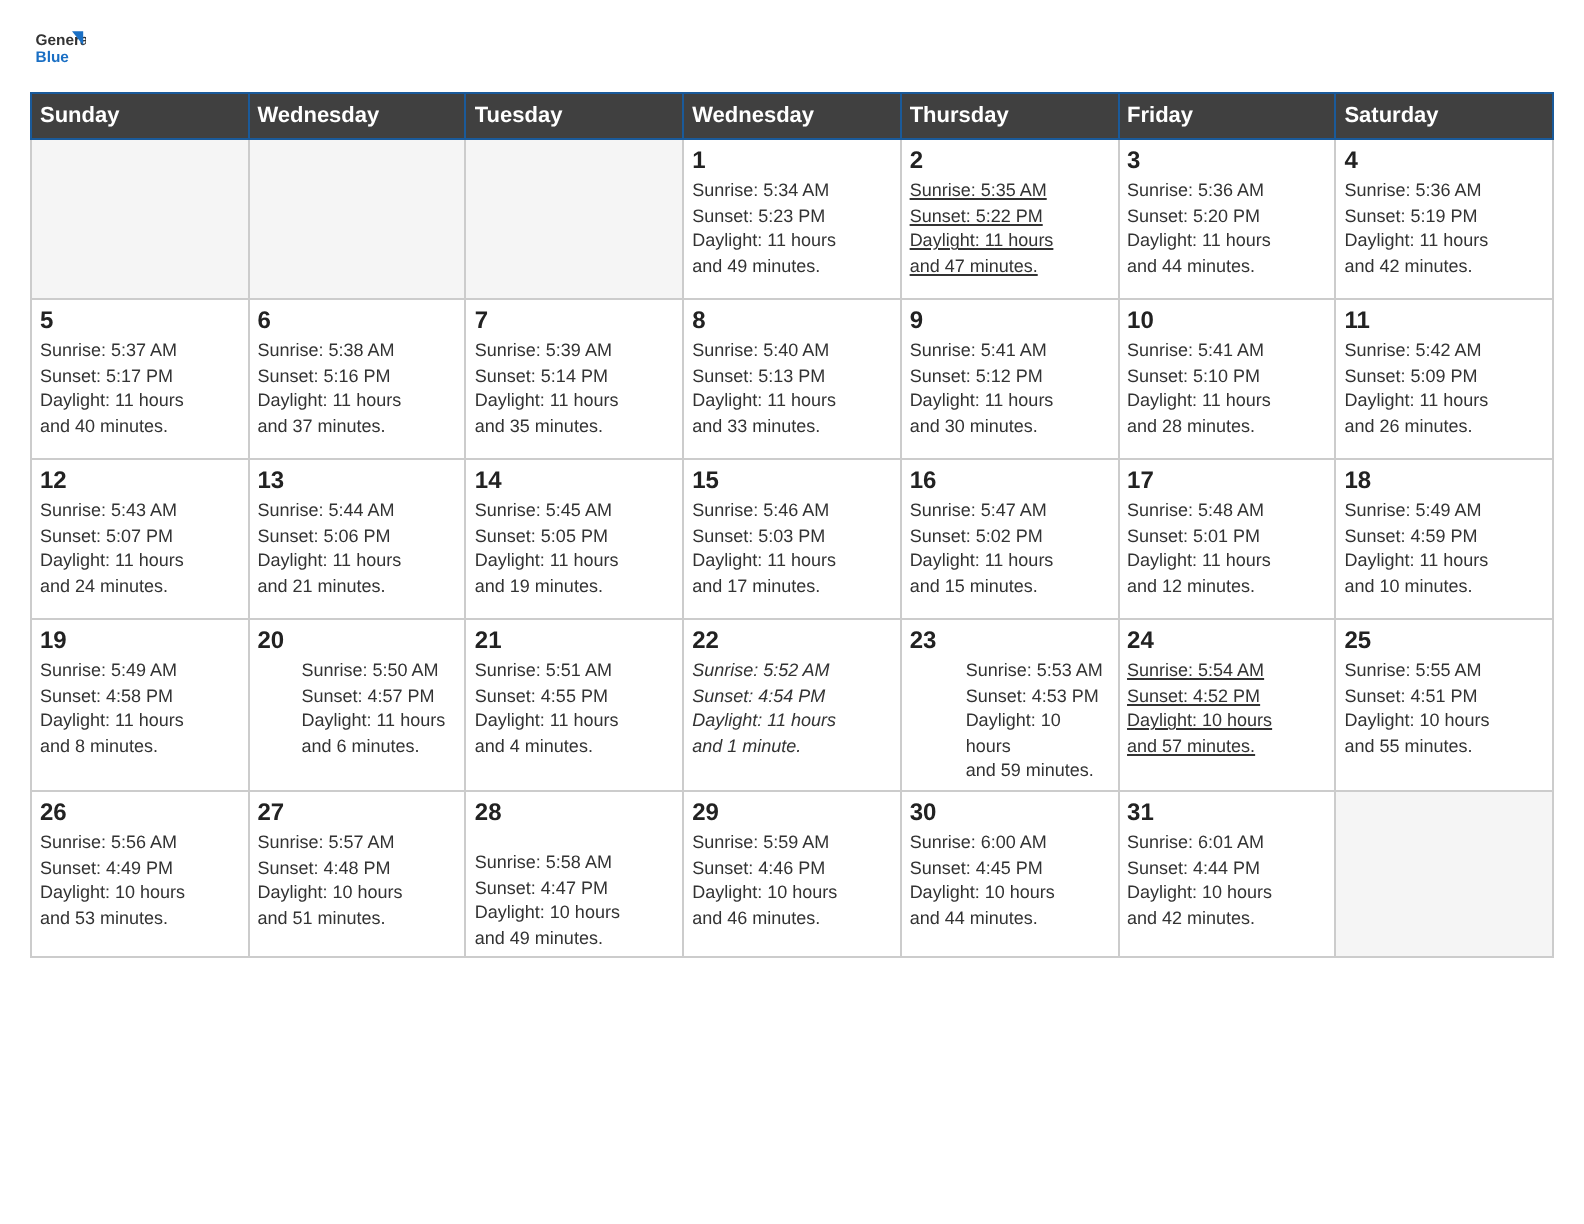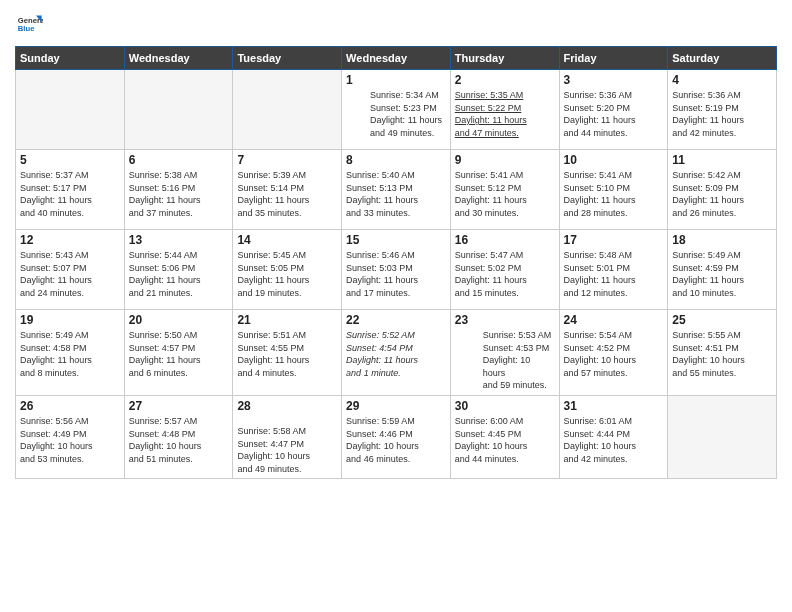--- a/index.html
+++ b/index.html
@@ -124,21 +124,21 @@
           <th>Saturday</th>
         </tr>
     </thead>
     <tbody id="calendar-body">
         <tr>
           <td class="empty"></td>
           <td class="empty"></td>
           <td class="empty"></td>
           <td>
             <div class="day-num">1</div>
-            <div class="day-info" style="white-space: pre-line; margin-left: 24px;">Sunrise: 5:34 AM
+            <div class="day-info" style="white-space: pre-line;">Sunrise: 5:34 AM
 Sunset: 5:23 PM
 Daylight: 11 hours
 and 49 minutes.</div>
           </td>
           <td>
             <div class="day-num">2</div>
             <div class="day-info" style="white-space: pre-line; text-decoration: underline;">Sunrise: 5:35 AM
 Sunset: 5:22 PM
 Daylight: 11 hours
 and 47 minutes.</div>
@@ -263,21 +263,21 @@
         <tr>
           <td>
             <div class="day-num">19</div>
             <div class="day-info" style="white-space: pre-line;">Sunrise: 5:49 AM
 Sunset: 4:58 PM
 Daylight: 11 hours
 and 8 minutes.</div>
           </td>
           <td>
             <div class="day-num">20</div>
-            <div class="day-info" style="white-space: pre-line;">Sunrise: 5:50 AM
+            <div class="day-info" style="white-space: pre-line; margin-left: 22px;">Sunrise: 5:50 AM
 Sunset: 4:57 PM
 Daylight: 11 hours
 and 6 minutes.</div>
           </td>
           <td>
             <div class="day-num">21</div>
             <div class="day-info" style="white-space: pre-line;">Sunrise: 5:51 AM
 Sunset: 4:55 PM
 Daylight: 11 hours
 and 4 minutes.</div>
@@ -291,21 +291,21 @@
           </td>
           <td>
             <div class="day-num">23</div>
             <div class="day-info" style="white-space: pre-line; margin-left: 28px;">Sunrise: 5:53 AM
 Sunset: 4:53 PM
 Daylight: 10 hours
 and 59 minutes.</div>
           </td>
           <td>
             <div class="day-num">24</div>
-            <div class="day-info" style="white-space: pre-line;">Sunrise: 5:54 AM
+            <div class="day-info" style="white-space: pre-line; text-decoration: underline;">Sunrise: 5:54 AM
 Sunset: 4:52 PM
 Daylight: 10 hours
 and 57 minutes.</div>
           </td>
           <td>
             <div class="day-num">25</div>
             <div class="day-info" style="white-space: pre-line;">Sunrise: 5:55 AM
 Sunset: 4:51 PM
 Daylight: 10 hours
 and 55 minutes.</div>

